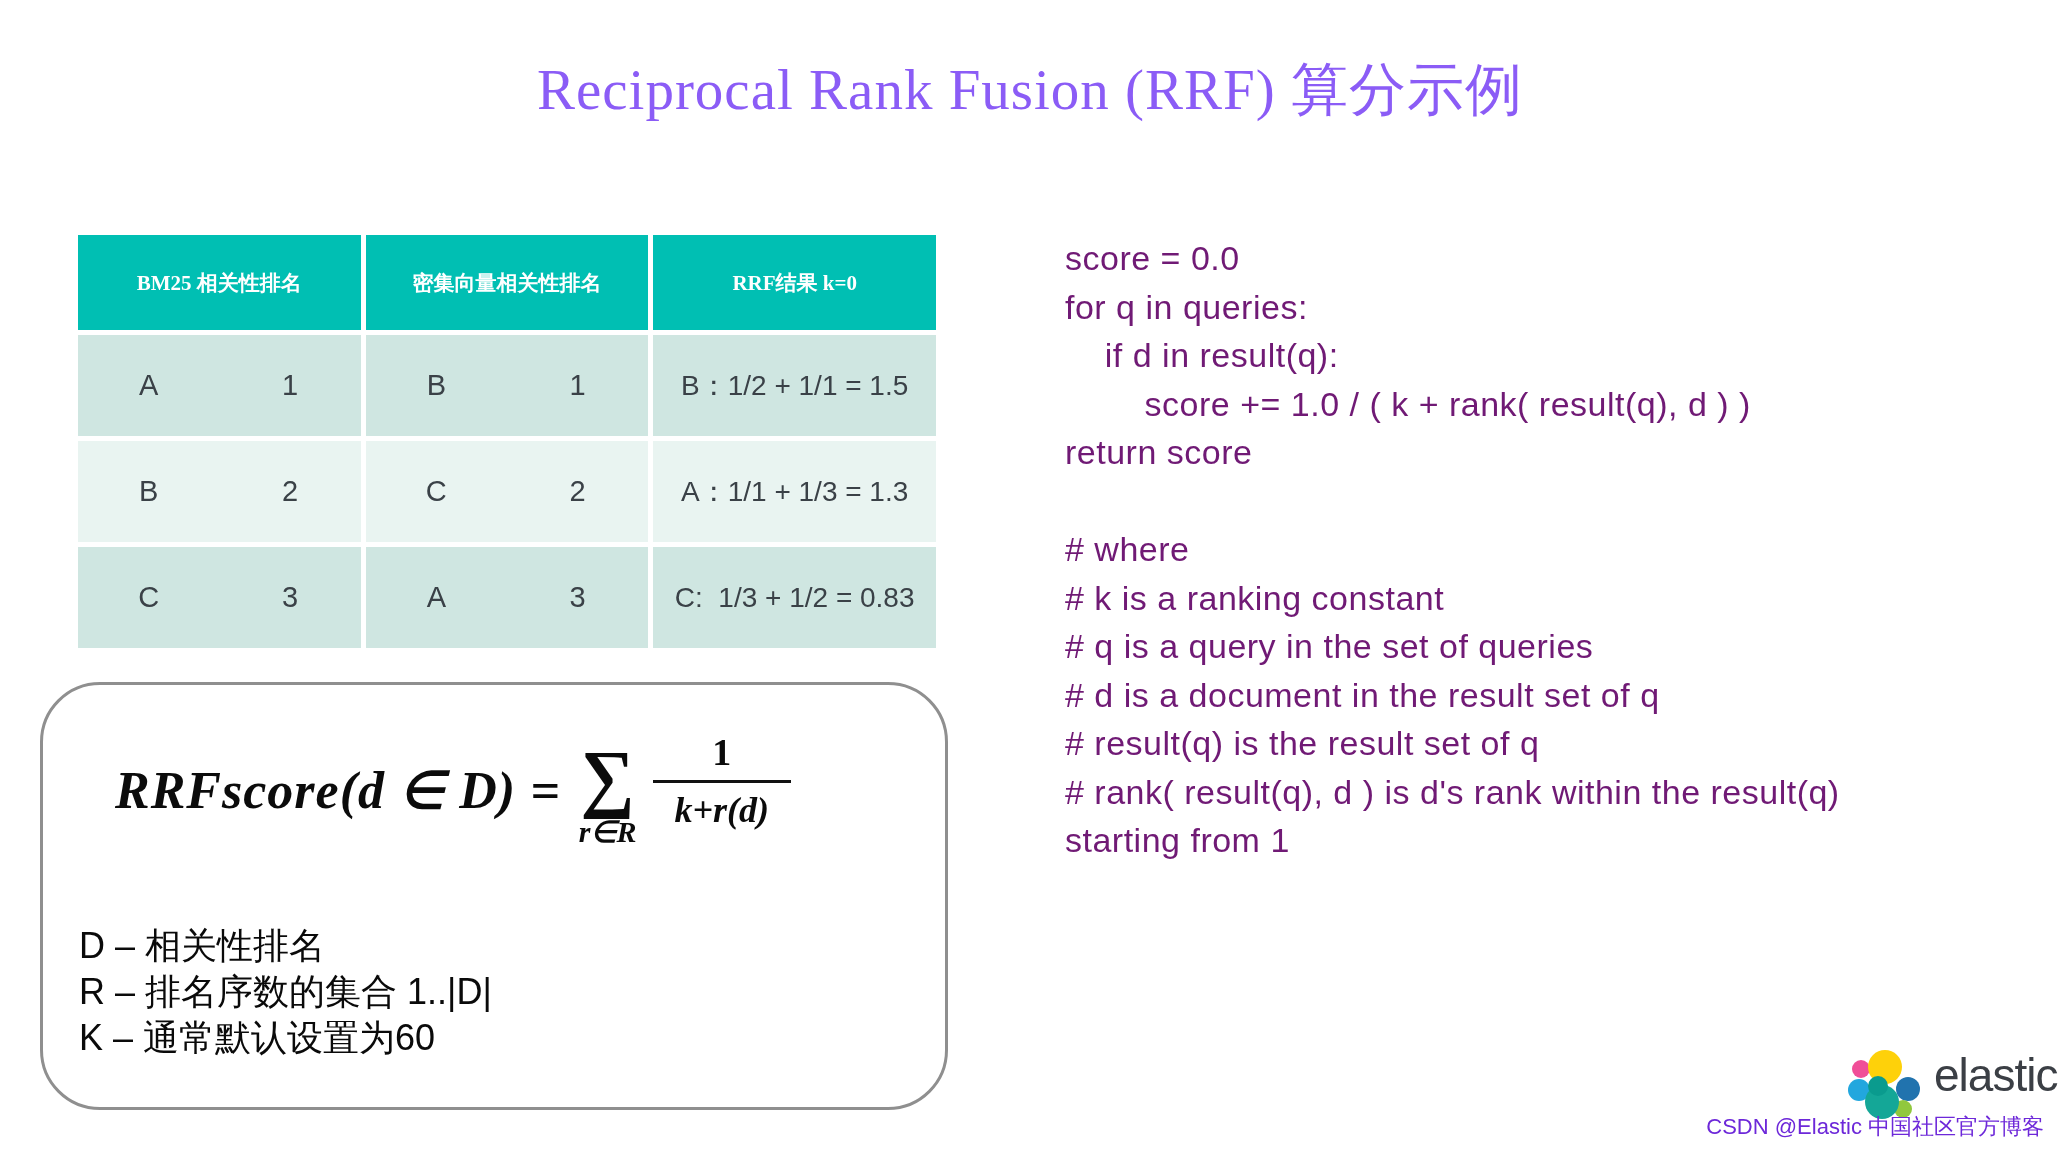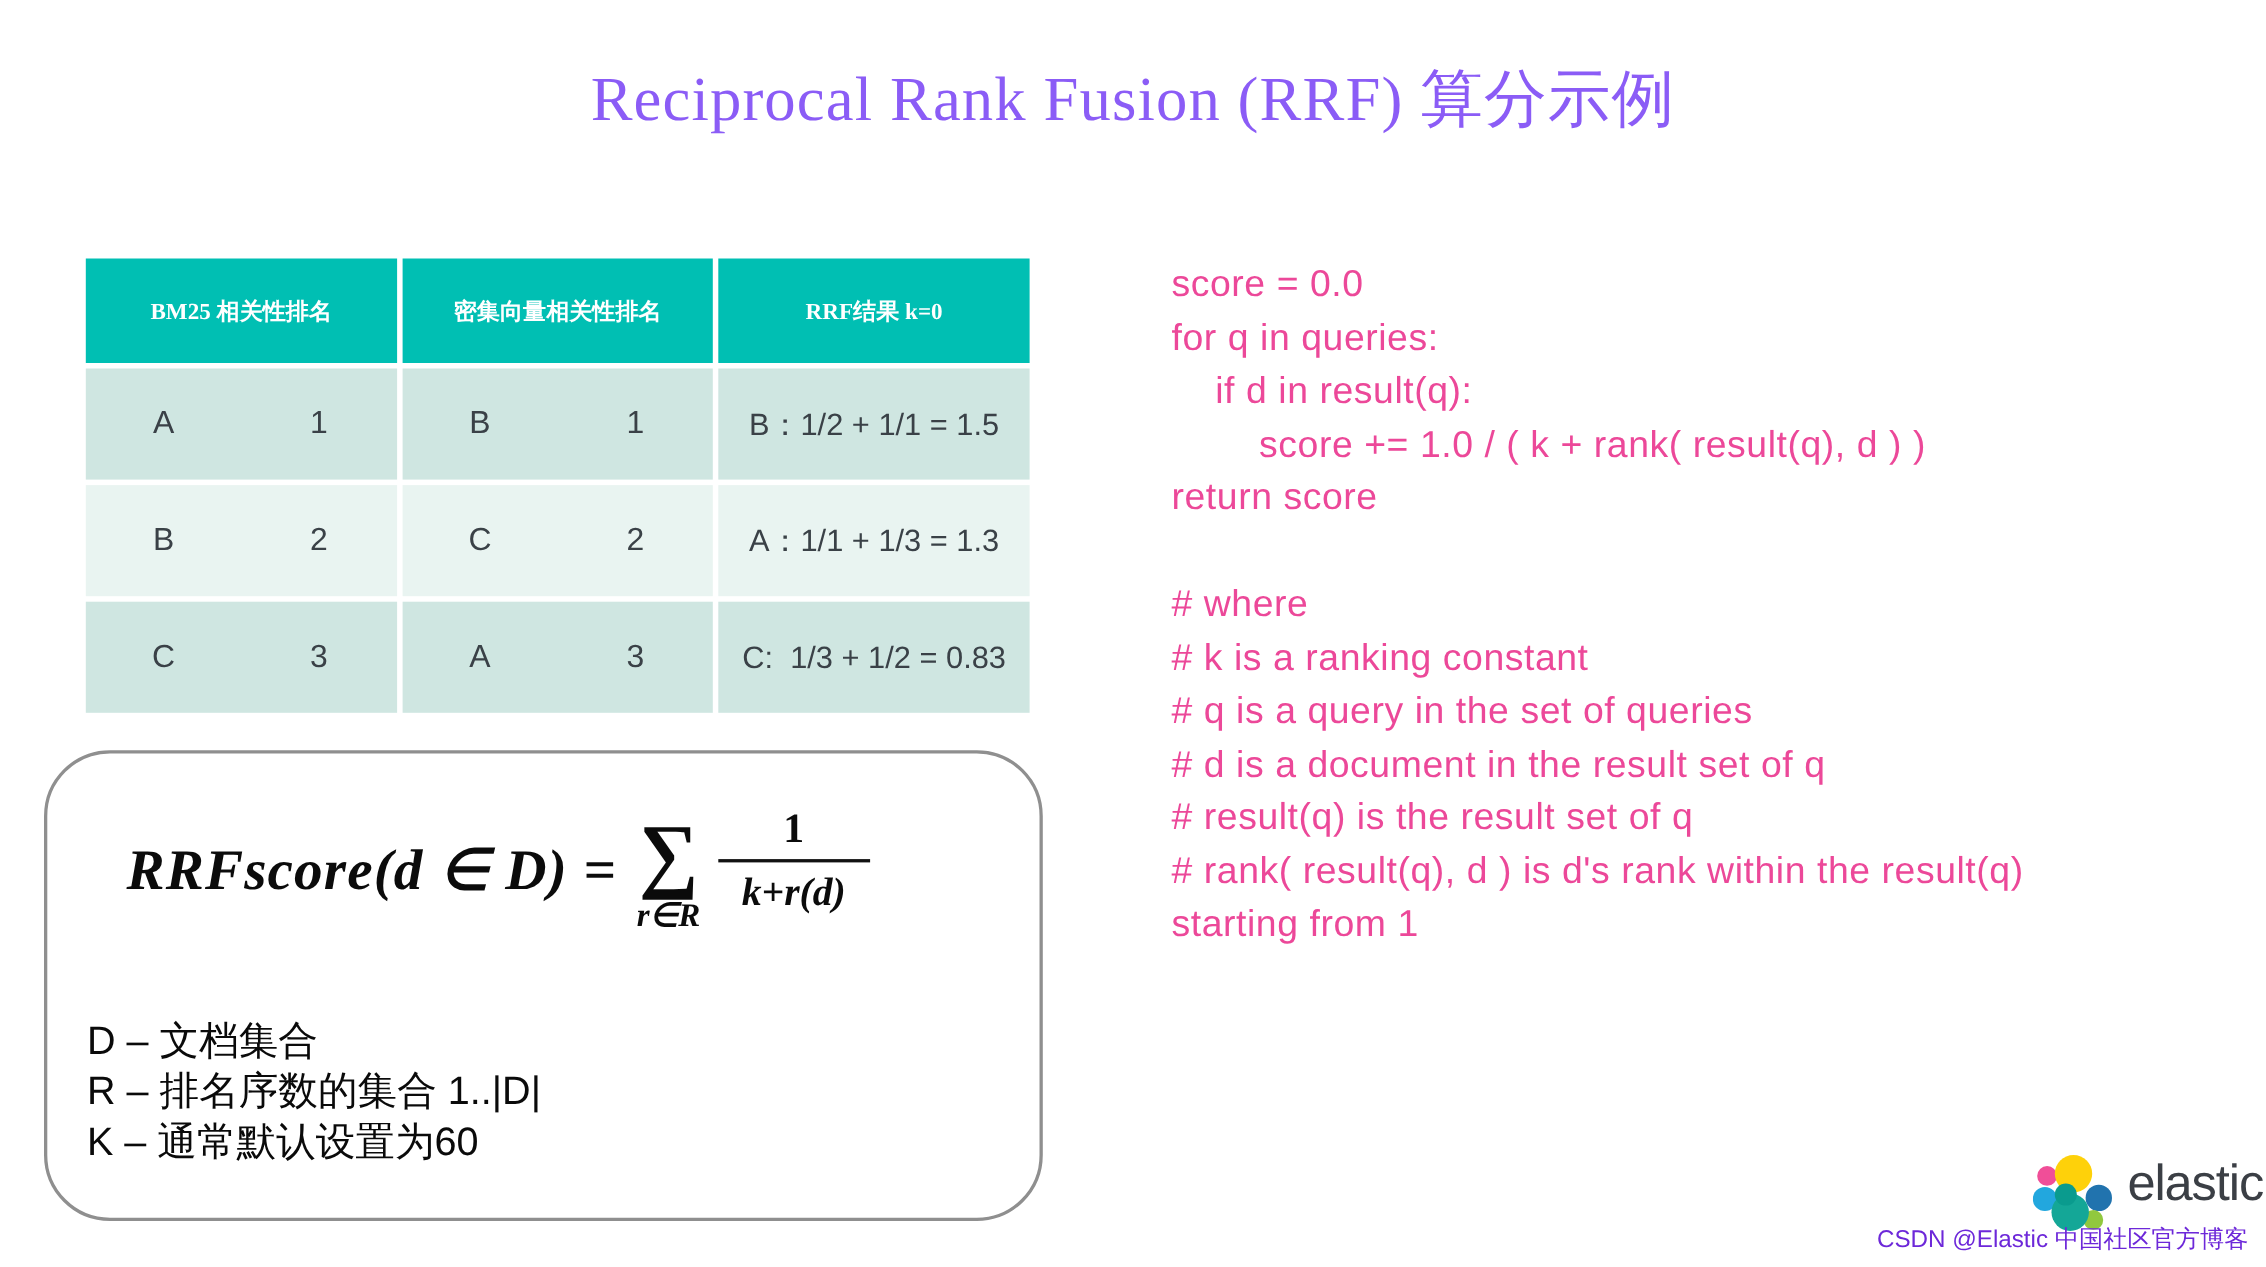--- a/index.html
+++ b/index.html
@@ -87,21 +87,21 @@
     position:absolute;left:36px;top:238px;
     font-size:36px;line-height:46px;
     color:#0a0a0a;
   }
 
   
   .code{
     position:absolute;left:1065px;top:234px;
     font-size:34px;line-height:48.5px;
     letter-spacing:0.5px;
-    color:#ec4899;
+    color:#701a75;
     white-space:pre;
     margin:0;
     font-family:"Liberation Sans",sans-serif;
   }
 
   
   .brand{
     position:absolute;left:1848px;top:1048px;
     display:flex;align-items:flex-start;gap:10px;
   }
@@ -163,21 +163,21 @@
         <span class="sigma-sub">r∈R</span>
       </span>
       <span class="frac">
         <span class="frac-num">1</span>
         <span class="frac-bar"></span>
         <span class="frac-den">k+r(d)</span>
       </span>
     </div>
     <div class="definitions">
 
-    <div>D – 文档集合</div>
+    <div>D – 相关性排名</div>
         <div>R – 排名序数的集合 1..|D|</div>
         <div>K – 通常默认设置为60</div>
       </div>
   </div>
 
   <pre class="code">score = 0.0
 for q in queries:
     if d in result(q):
         score += 1.0 / ( k + rank( result(q), d ) )
 return score

